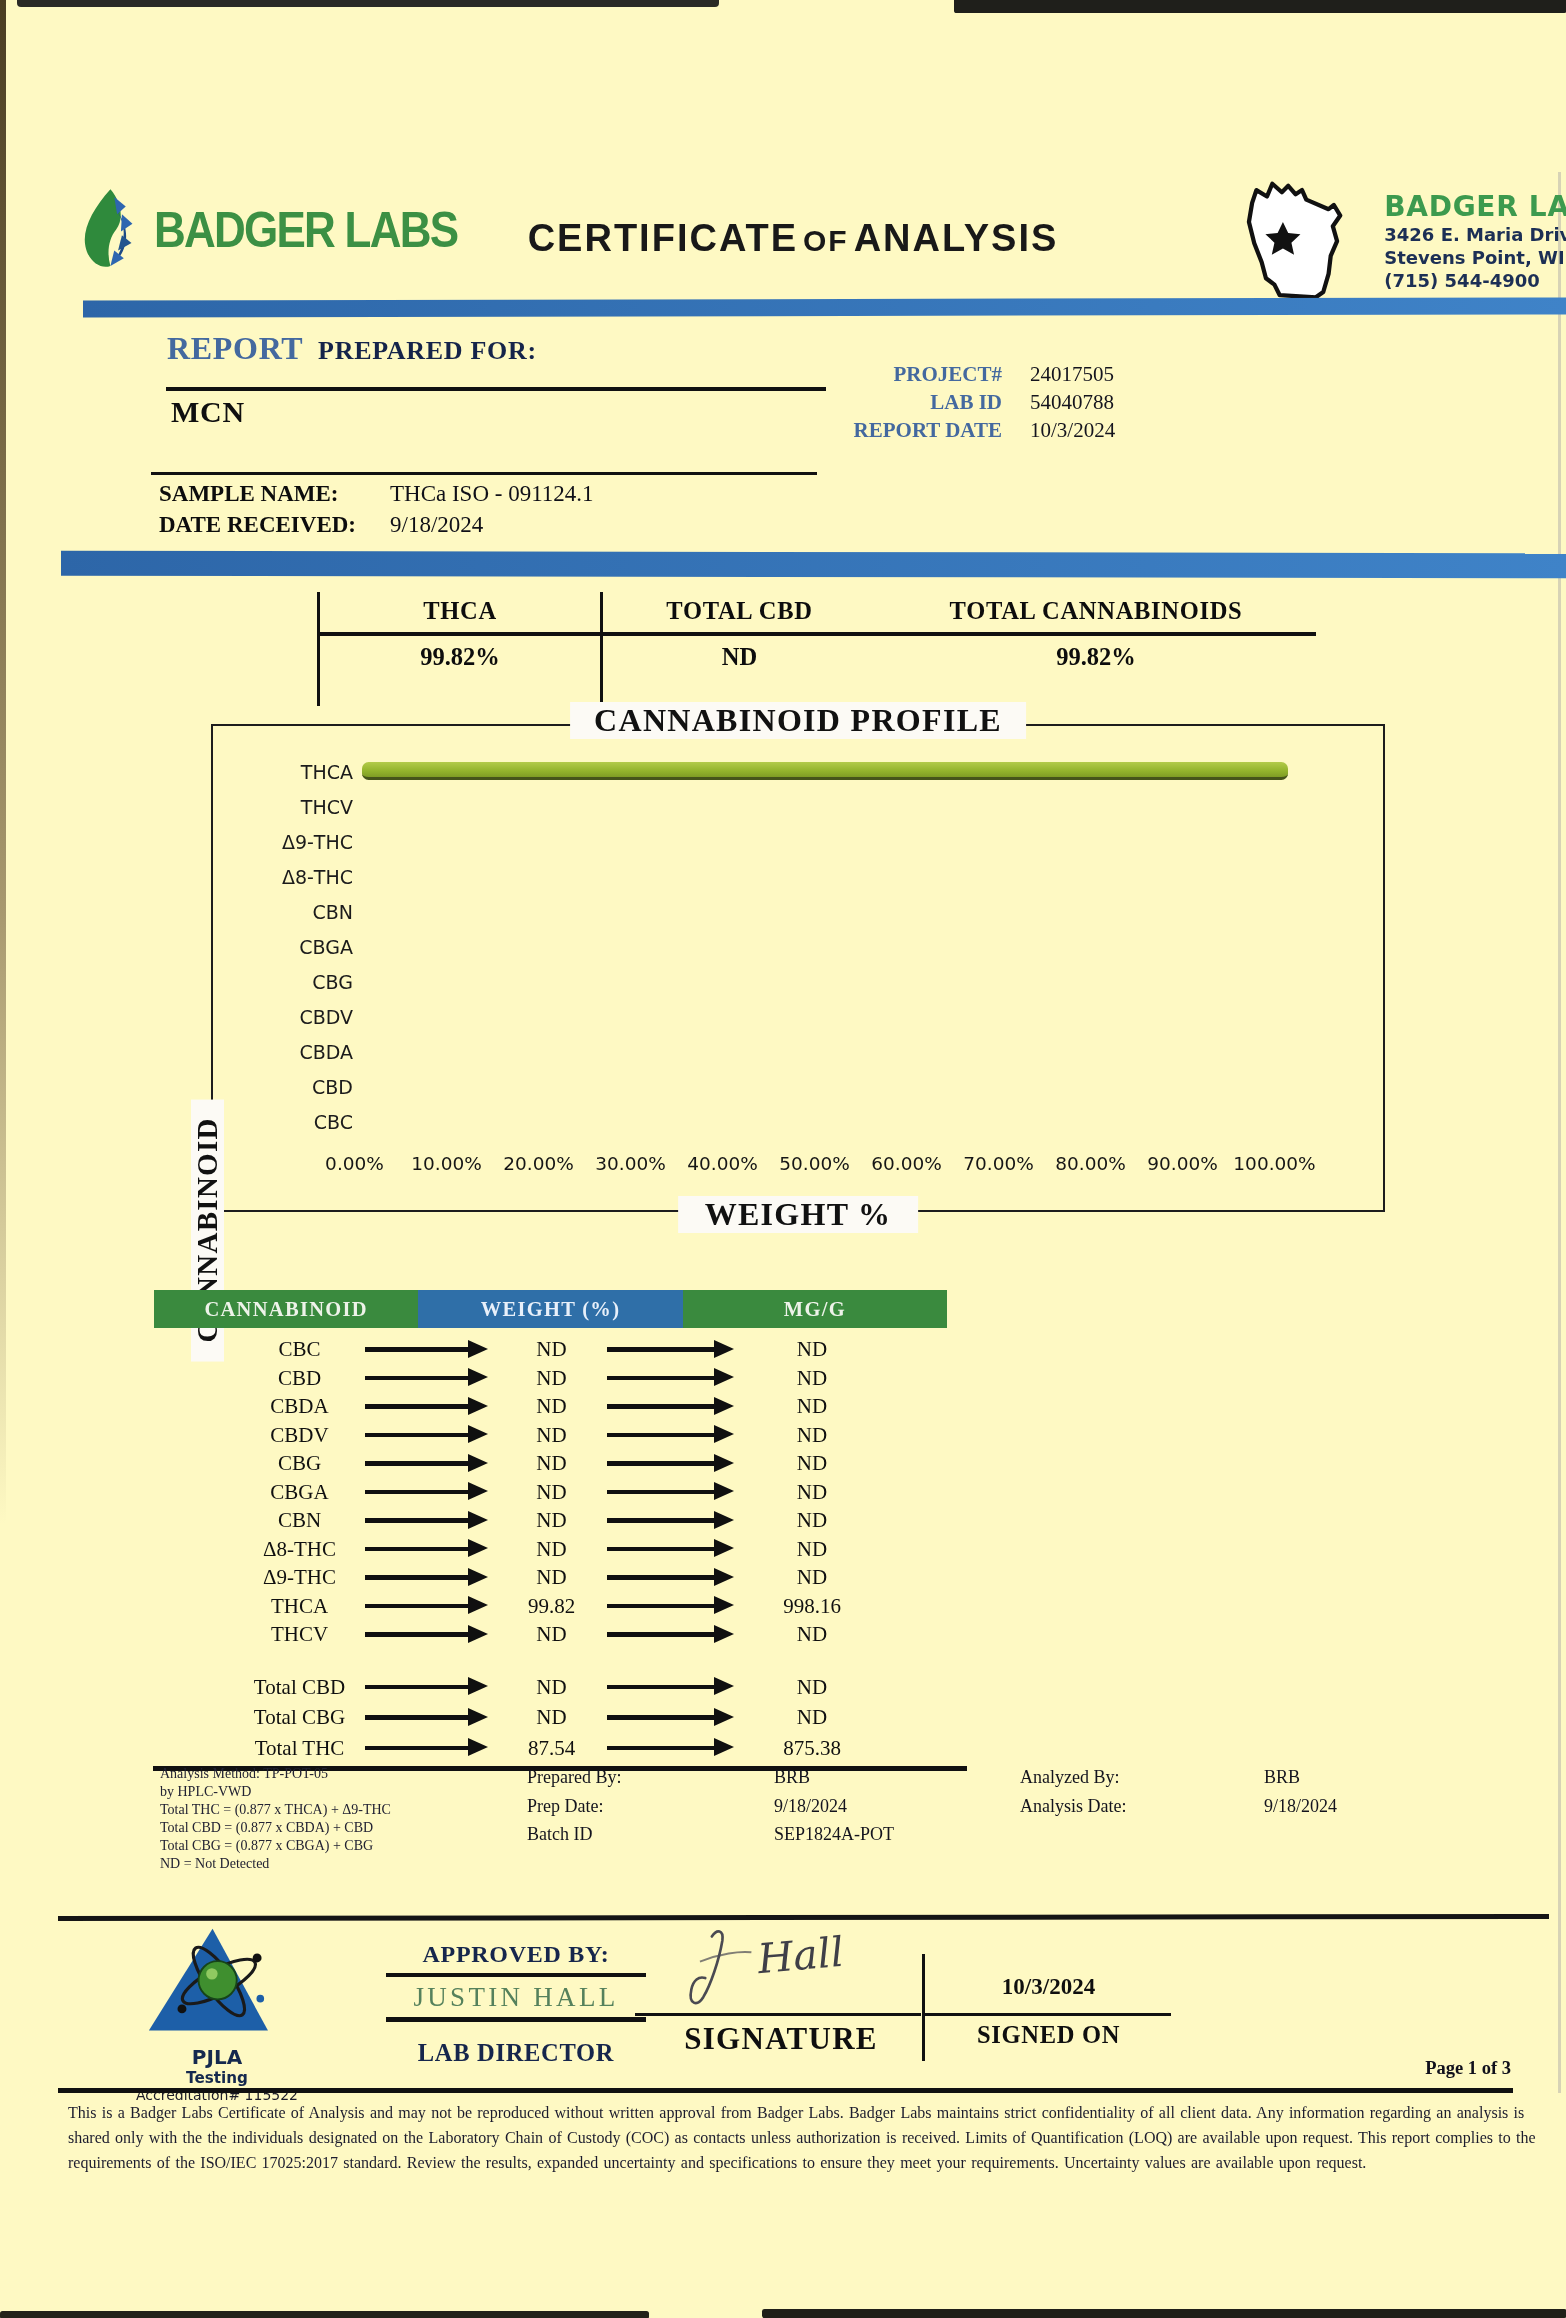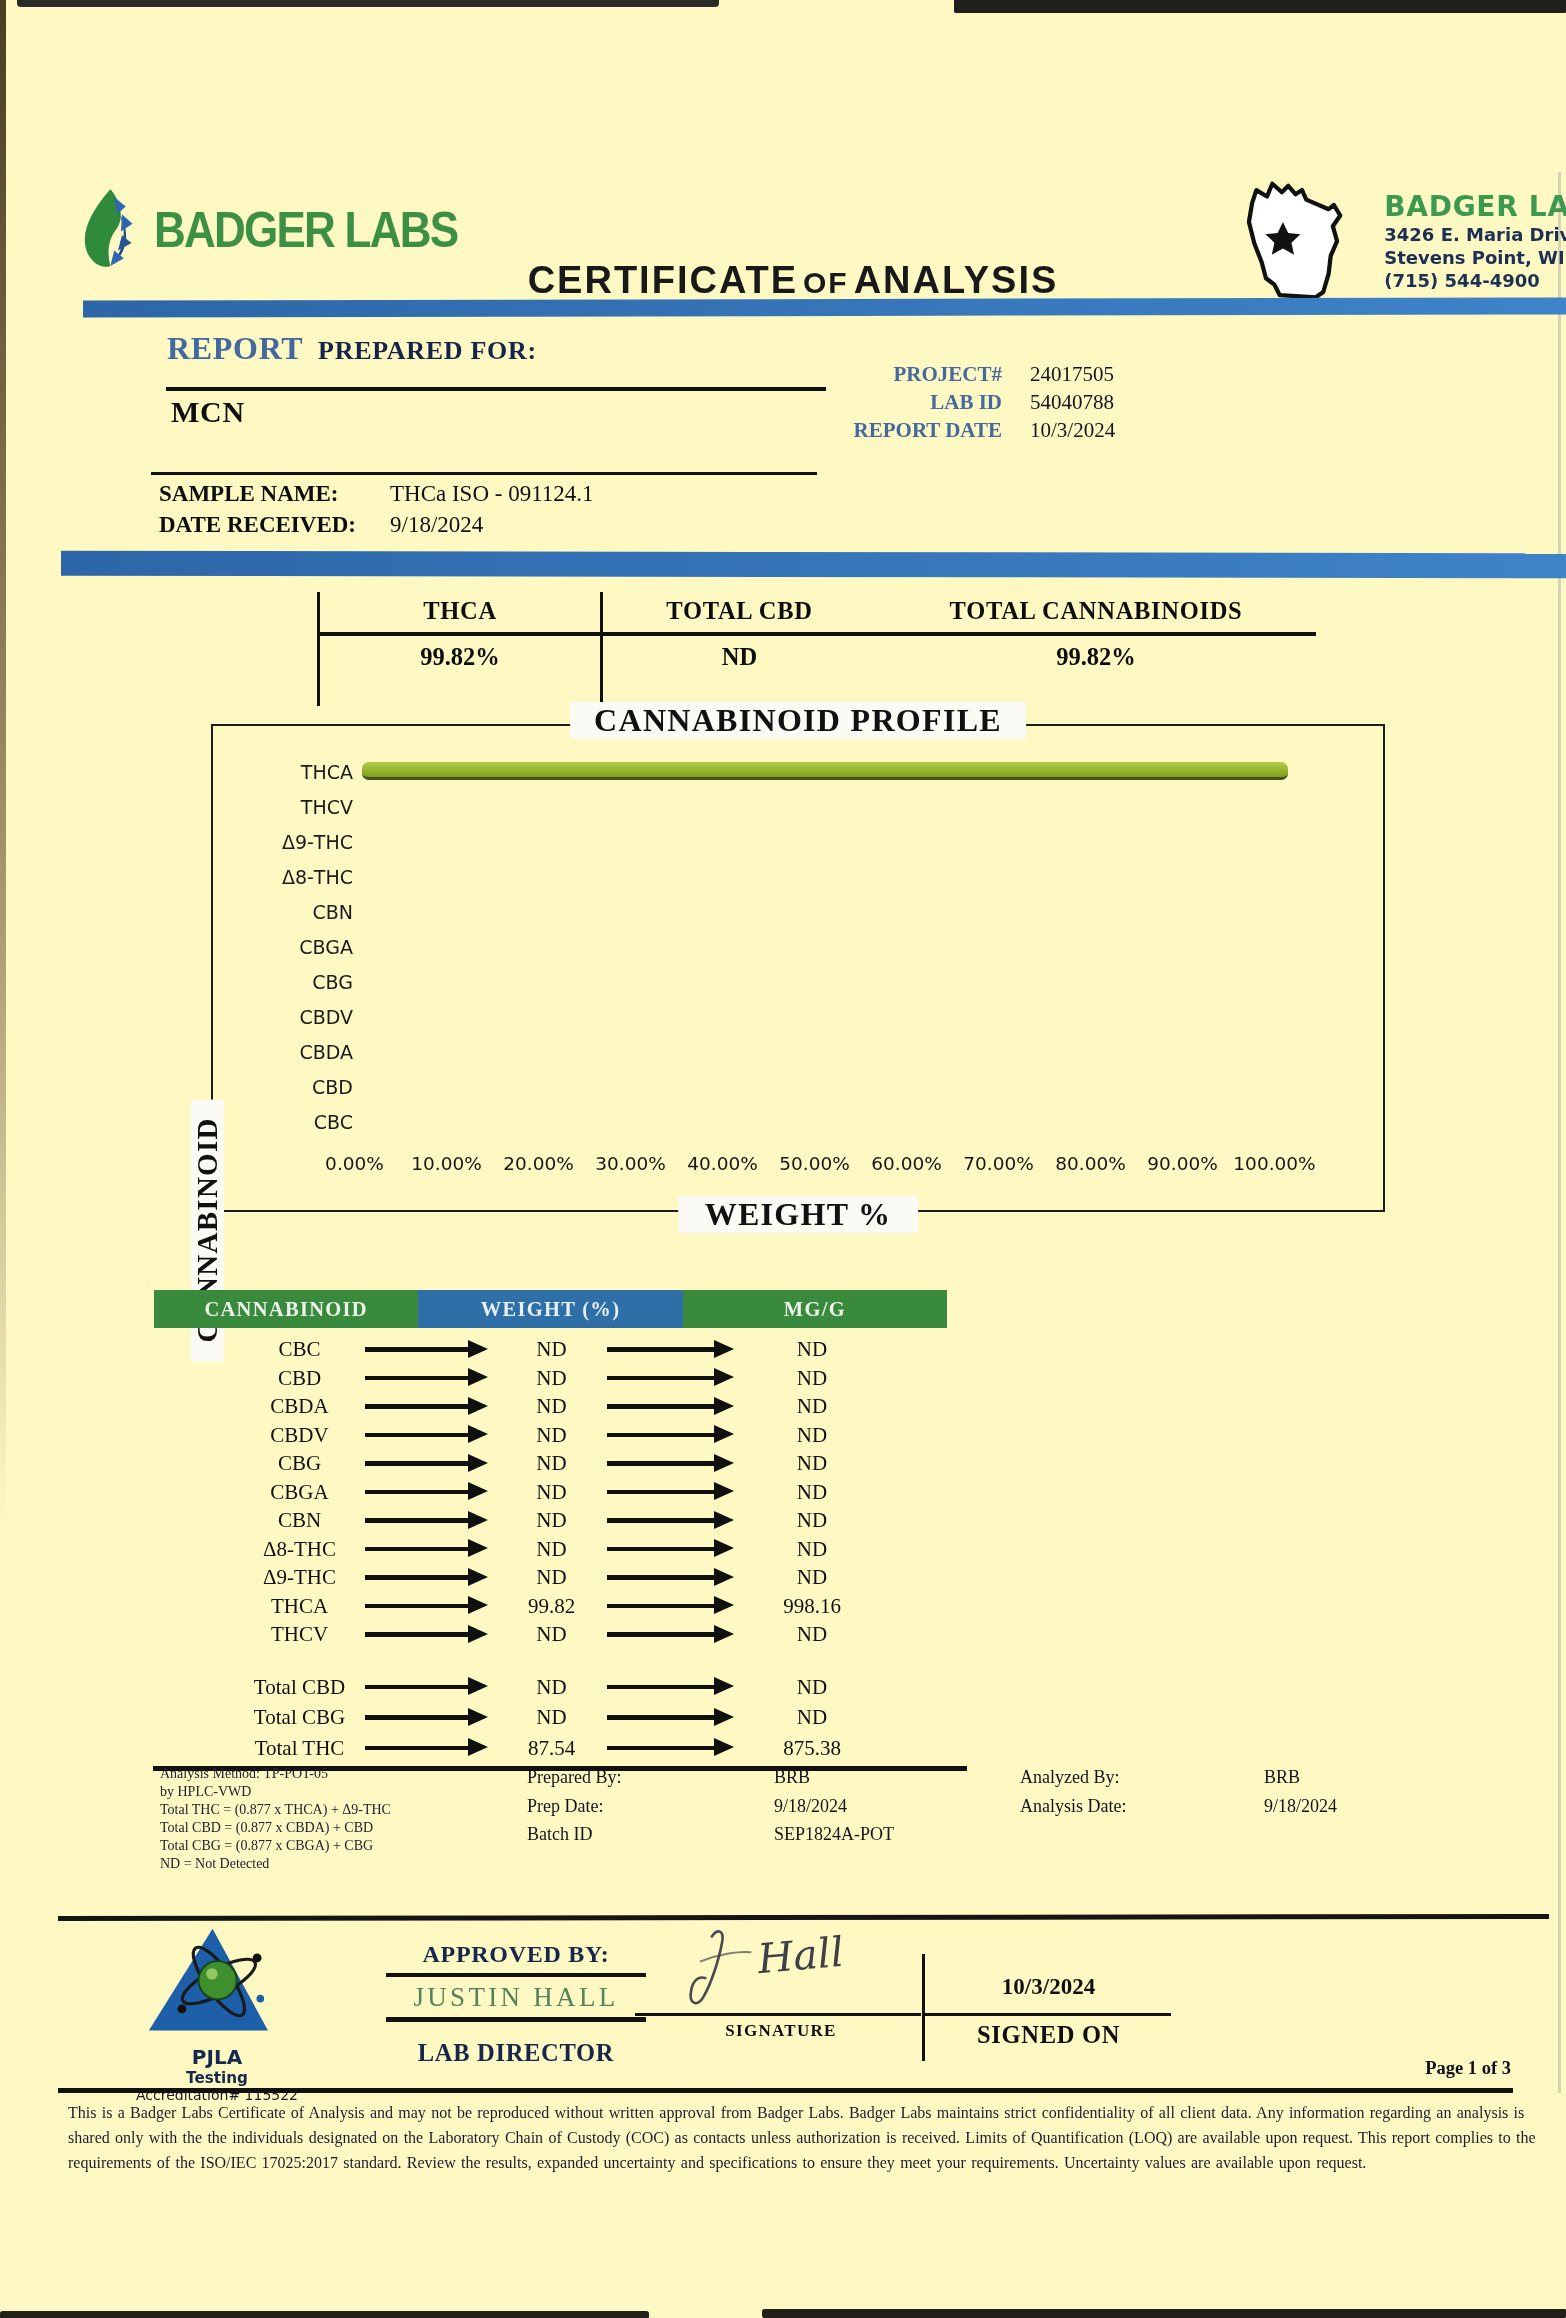--- a/index.html
+++ b/index.html
@@ -15,21 +15,21 @@
   .scan-right{left:1558px;top:172px;width:2.6px;height:1921px;background:#b7b4ac;opacity:.55;}
   .scan-bottom-a{left:0;top:2311px;width:649px;height:8px;background:#23221a;border-radius:2.6px;}
   .scan-bottom-b{left:762px;top:2309px;width:805px;height:9.3px;background:#201f18;border-radius:2.6px;}
 
   
   .logo-group{left:74px;top:185px;display:flex;align-items:center;gap:10.6px;}
   .logo-group svg{width:69px;height:89px;}
   .logo-text{font-family:"Liberation Sans",sans-serif;font-weight:bold;font-size:50px;color:#3c9044;
              letter-spacing:-2px;transform:scaleX(.88);transform-origin:left center;white-space:nowrap;}
   .cert-title{left:462px;top:217px;width:662px;text-align:center;font-family:"Liberation Sans",sans-serif;
-              font-weight:bold;color:#191919;white-space:nowrap;letter-spacing:2px;margin-top:42px;}
+              font-weight:bold;color:#191919;white-space:nowrap;letter-spacing:2px;}
   .cert-title .big{font-size:38px;}
   .cert-title .small{font-size:30px;}
   .lab-block{left:1220px;top:171px;display:flex;align-items:flex-start;}
   .lab-block svg{width:163px;height:138px;flex:none;}
   .lab-text{margin-left:1.3px;margin-top:18.5px;}
   .lab-name{font-family:"DejaVu Sans",sans-serif;font-weight:bold;font-size:28px;color:#3c9a4e;
             letter-spacing:0.7px;white-space:nowrap;}
   .lab-addr{font-family:"DejaVu Sans",sans-serif;font-weight:bold;font-size:18px;color:#1c2f55;
             line-height:23px;white-space:nowrap;}
   .band{background:linear-gradient(90deg,#2d66a8,#3f83c8);}
@@ -127,21 +127,21 @@
   .pjla-line3{font-family:"DejaVu Sans",sans-serif;font-size:14px;color:#1b1b28;}
   .approved{left:386px;top:1941px;width:260px;text-align:center;}
   .ab-label{font-size:24px;font-weight:bold;color:#16264c;letter-spacing:0.7px;}
   .ab-line{height:4.6px;background:#111;margin:4.6px 0;}
   .ab-name{font-size:27px;color:#55815c;letter-spacing:3.3px;white-space:nowrap;}
   .ab-title{font-size:24.5px;font-weight:bold;color:#16264c;letter-spacing:0.7px;margin-top:17px;}
   .sig-svg{left:673px;top:1922px;width:228px;height:91px;}
   .sig-line{left:635px;top:2013px;width:286px;height:3.3px;background:#111;}
   .vert-div{left:922px;top:1954px;width:3.3px;height:107px;background:#111;}
   .date-line{left:925px;top:2013px;width:246px;height:3.3px;background:#111;}
-  .sig-label{left:662px;top:2021px;width:238px;text-align:center;font-size:17px;font-weight:bold;
+  .sig-label{left:662px;top:2021px;width:238px;text-align:center;font-size:31px;font-weight:bold;
              color:#0f0f0f;letter-spacing:1.3px;}
   .signed-date{left:949px;top:1974px;width:199px;text-align:center;font-size:23px;font-weight:bold;color:#0f0f0f;}
   .signed-label{left:949px;top:2021px;width:199px;text-align:center;font-size:24.5px;font-weight:bold;
                 color:#0f0f0f;letter-spacing:0.7px;}
 
   .page-num{left:1345px;top:2058px;width:166px;text-align:right;font-size:18.5px;font-weight:bold;color:#10101c;}
   .footer-line{left:58px;top:2088px;width:1455px;height:4.6px;background:#111;}
   .legal{left:68px;top:2100px;width:1489px;font-size:16px;line-height:25px;color:#1c1c2e;word-spacing:1.3px;}
 </style>
 </head>

